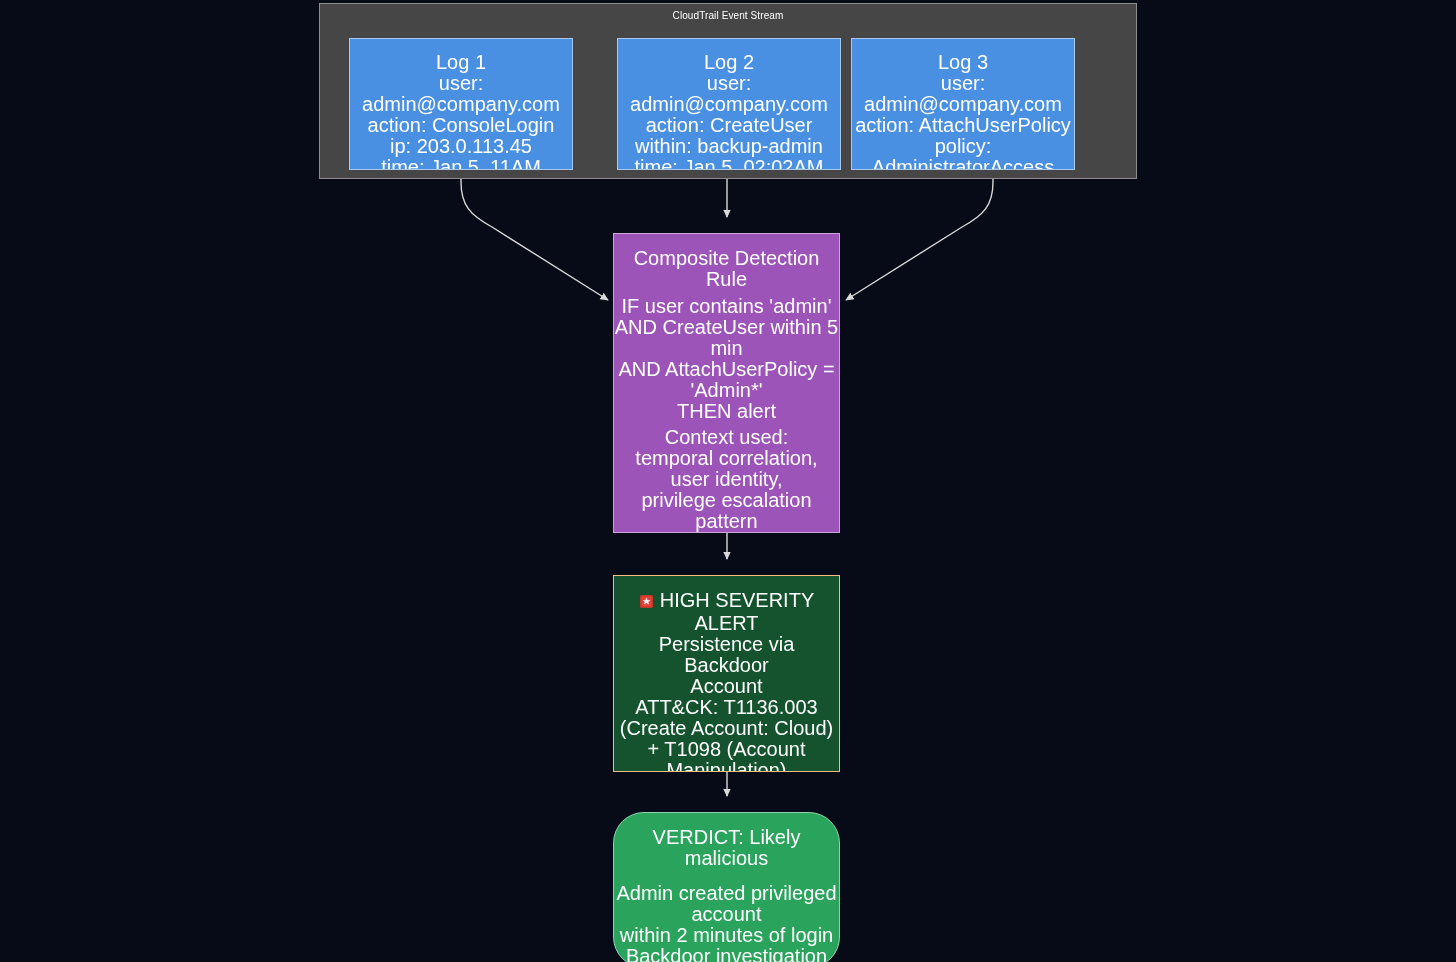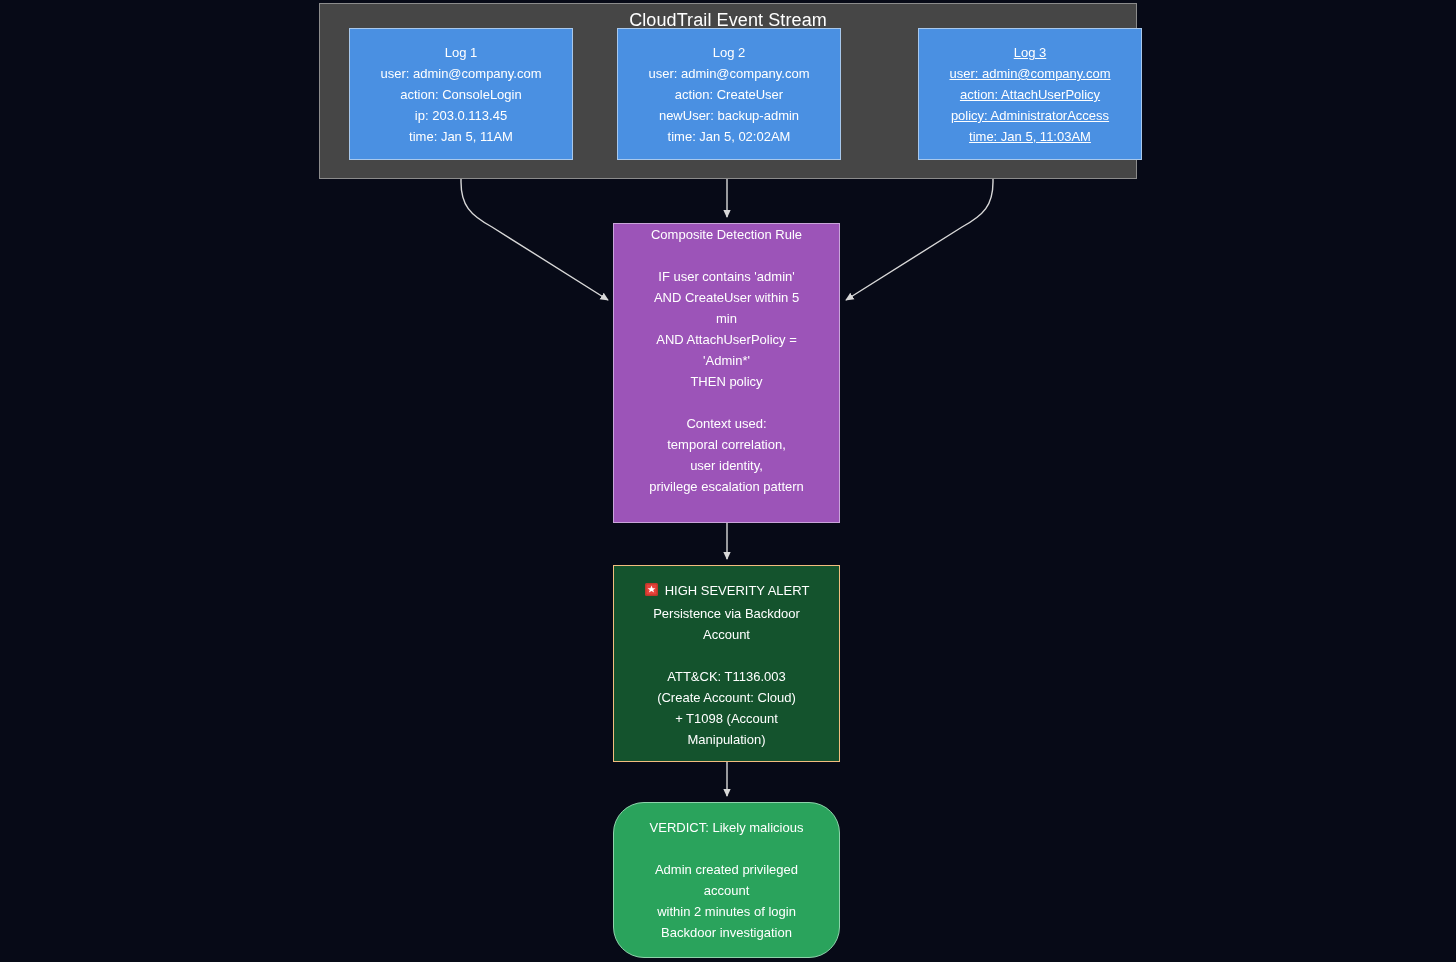--- a/index.html
+++ b/index.html
@@ -39,62 +39,64 @@
     background: #464646;
     border: 1px solid #8c8c8c;
     box-sizing: border-box;
   }
   .subgraph-title {
     position: absolute;
     left: 0;
     top: 6px;
     width: 100%;
     text-align: center;
-    font-size: 18px;
+    font-size: 10px;
     color: #ffffff;
     letter-spacing: 0.1px;
   }
 
   
   .node {
     position: absolute;
     box-sizing: border-box;
     border: 1px solid;
     display: flex;
     flex-direction: column;
     align-items: center;
     justify-content: flex-start;
     text-align: center;
-    font-size: 13px;
+    font-size: 20px;
     line-height: 21px;
     color: #ffffff;
     overflow: hidden;
+    margin-top: 10px;
   }
   .node .line { display: block; width: 100%; }
   .node .spacer { display: block; height: 21px; }
 
   .log-node {
     background: #4a90e2;
     border-color: #a8c8ec;
     width: 224px;
     height: 132px;
     top: 28px;
     padding-top: 13px;
   }
   #log1 { left: 349px; }
   #log2 { left: 617px; }
-  #log3 { left: 918px; text-decoration: underline; }
+  #log3 { left: 851px; }
 
   .rule-node {
     background: #9c54b8;
     border-color: #c9a5da;
     left: 613px;
     top: 223px;
     width: 227px;
     height: 300px;
+    padding-top: 14px;
   }
 
   .alert-node {
     background: #14532d;
     border-color: #f2bd7e;
     left: 613px;
     top: 565px;
     width: 227px;
     height: 197px;
     padding-top: 14px;
@@ -148,41 +150,41 @@
     <span class="line">user: admin@company.com</span>
     <span class="line">action: ConsoleLogin</span>
     <span class="line">ip: 203.0.113.45</span>
     <span class="line">time: Jan 5, 11AM</span>
   </div>
 
   <div class="node log-node" id="log2">
     <span class="line">Log 2</span>
     <span class="line">user: admin@company.com</span>
     <span class="line">action: CreateUser</span>
-    <span class="line">newUser: backup-admin</span>
+    <span class="line">within: backup-admin</span>
     <span class="line">time: Jan 5, 02:02AM</span>
   </div>
 
   <div class="node log-node" id="log3">
     <span class="line">Log 3</span>
     <span class="line">user: admin@company.com</span>
     <span class="line">action: AttachUserPolicy</span>
     <span class="line">policy: AdministratorAccess</span>
     <span class="line">time: Jan 5, 11:03AM</span>
   </div>
 
   <div class="node rule-node">
     <span class="line">Composite Detection Rule</span>
     <span class="spacer"></span>
     <span class="line">IF user contains 'admin'</span>
     <span class="line">AND CreateUser within 5</span>
     <span class="line">min</span>
     <span class="line">AND AttachUserPolicy =</span>
     <span class="line">'Admin*'</span>
-    <span class="line">THEN policy</span>
+    <span class="line">THEN alert</span>
     <span class="spacer"></span>
     <span class="line">Context used:</span>
     <span class="line">temporal correlation,</span>
     <span class="line">user identity,</span>
     <span class="line">privilege escalation pattern</span>
   </div>
 
   <div class="node alert-node">
     <span class="line"><span class="alert-icon"><svg width="15" height="15" viewBox="0 0 15 15">
             <rect x="1" y="1" width="13" height="13" rx="1.5" fill="#c0392b"></rect>

